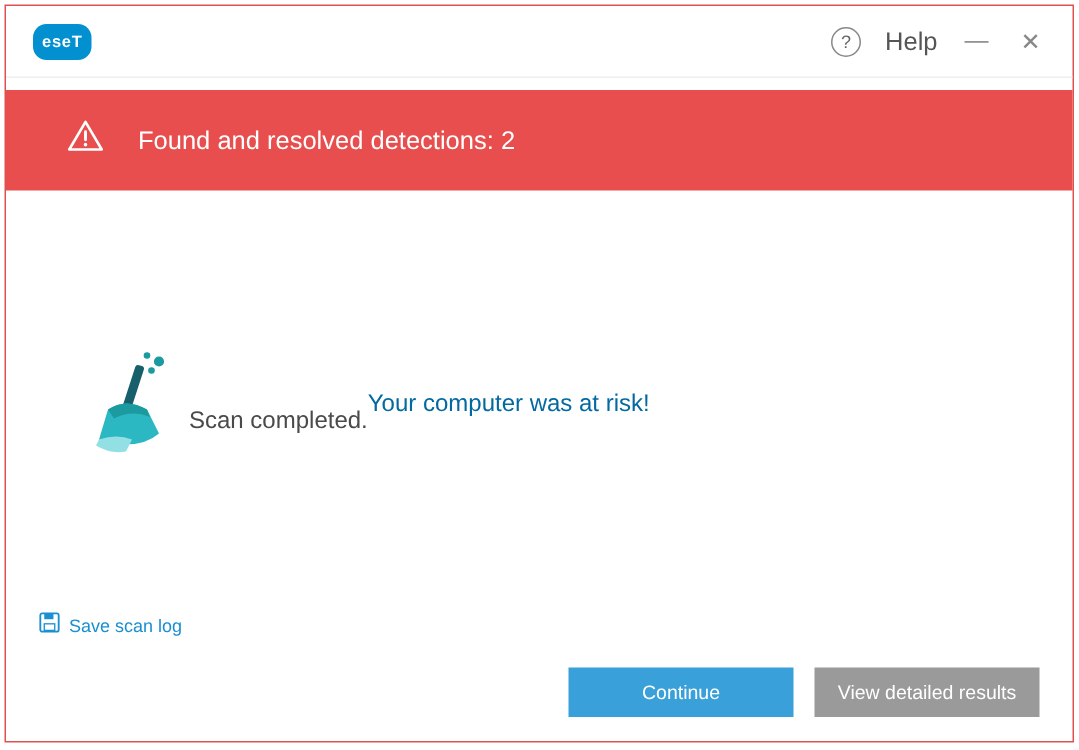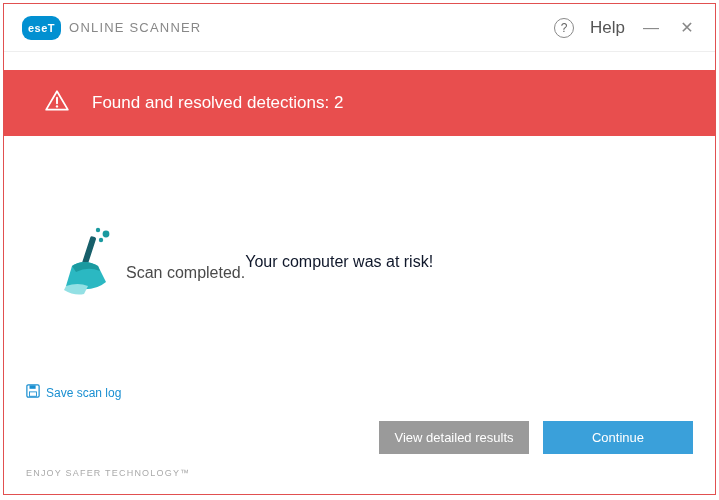--- a/index.html
+++ b/index.html
@@ -83,21 +83,21 @@
       text-align: center;
       font-family: "Segoe UI Symbol", sans-serif;
     }
     .alert-banner {
       background: #e84e4e;
       color: #fff;
       display: flex;
       align-items: center;
       padding: 18px 40px;
       gap: 22px;
-      margin-top: 18px;
+      margin-top: 8px;
     }
     .alert-text {
       font-size: 17px;
       font-weight: 300;
     }
     .content {
       flex: 1;
       display: flex;
       flex-direction: row;
       align-items: center;
@@ -106,21 +106,21 @@
     }
     .broom-icon {
       margin-bottom: 18px;
     }
     .status-line1 {
       font-size: 16px;
       color: #4a4a4a;
     }
     .status-line2 {
       font-size: 16px;
-      color: #0f172a;
+      color: #0369a1;
       margin-bottom: 22px;
     }
     .description {
       font-size: 15px;
       color: #4a4a4a;
       line-height: 1.45;
       max-width: 600px;
     }
     .footer {
       padding: 0 22px 16px 22px;
@@ -162,21 +162,20 @@
     }
   </style>
 </head>
 <body>
 
 <div class="window">
 
   <div class="titlebar">
     <div class="logo">
       <span class="logo-badge">eseT</span>
-      <span class="logo-text">ONLINE SCANNER</span>
     </div>
     <div class="titlebar-right">
       <span class="help-icon">?</span>
       <span class="help-link">Help</span>
       <span class="win-btn">—</span>
       <span class="win-btn">✕</span>
     </div>
   </div>
 
   <div class="alert-banner">
@@ -212,20 +211,19 @@
         <svg width="14" height="14" viewBox="0 0 16 16">
           <rect x="1" y="1" width="14" height="14" rx="1.5" fill="none" stroke="#1a8fd1" stroke-width="1.4"></rect>
           <rect x="4" y="1.5" width="7" height="4" fill="#1a8fd1"></rect>
           <rect x="4" y="9" width="8" height="5" fill="none" stroke="#1a8fd1" stroke-width="1"></rect>
         </svg>
       </span>
       <span>Save scan log</span>
     </div>
 
     <div class="buttons">
+      <button class="btn btn-primary">Continue</button>
       <button class="btn btn-secondary">View detailed results</button>
-      <button class="btn btn-primary">Continue</button>
-    </div>
-
-    <div class="footer-tag">ENJOY SAFER TECHNOLOGY™</div>
+    </div>
+
   </div>
 
 </div>
 
 </body></html>

